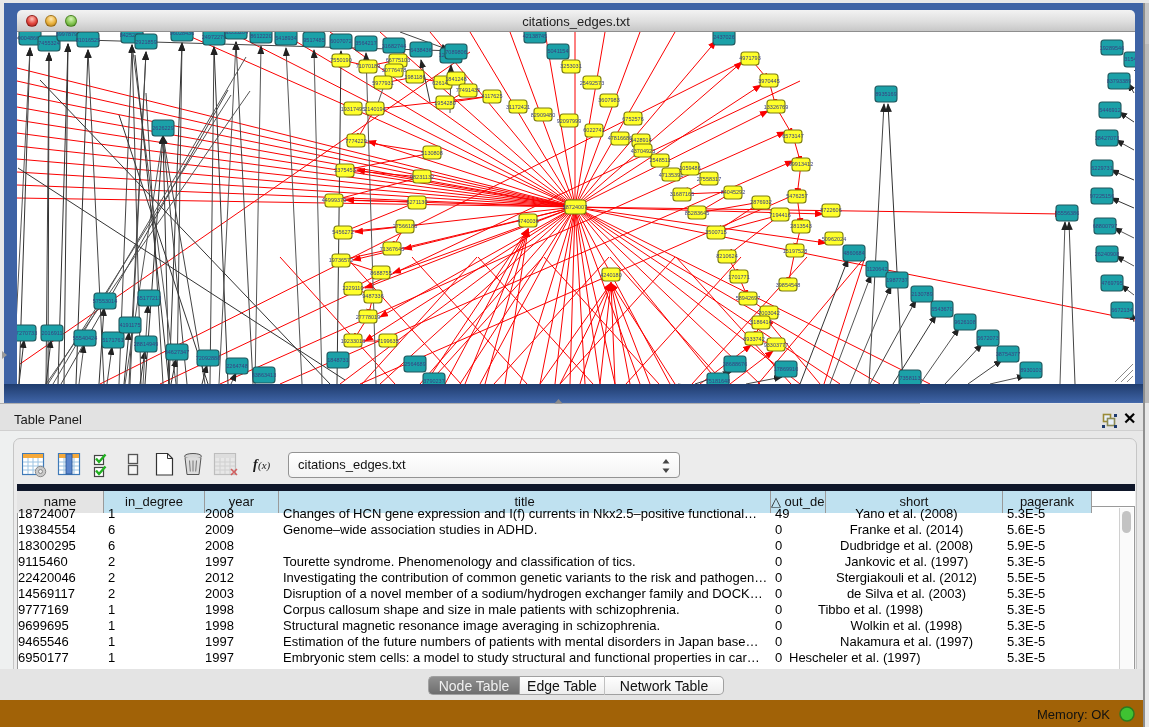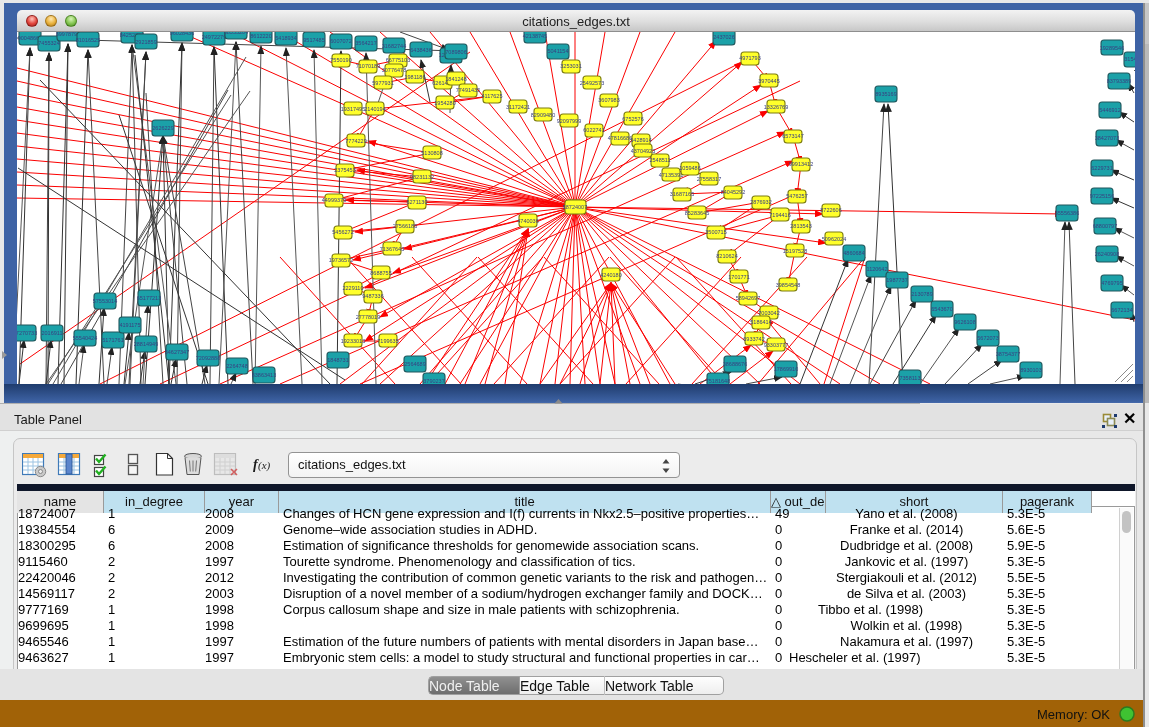--- a/index.html
+++ b/index.html
@@ -32,21 +32,21 @@
   text-align:center; font-size:13px; color:#111; line-height:22px; white-space:nowrap; overflow:hidden; }
 #tbody { position:absolute; left:0; top:0; width:0; height:0; }
 .tr span { position:absolute; font-size:13px; color:#000; white-space:nowrap; }
 .tr { position:absolute; left:0; width:1120px; height:16px; line-height:16px; }
 #tbl-bg { position:absolute; left:17px; top:80px; width:1118px; height:186px;
   background:#fff; border:1px solid #9a9a9a; }
 #scrollbar { position:absolute; left:1119px; top:104px; width:14px; height:161px;
   background:#fafafa; border-left:1px solid #d0d0d0; }
 #thumb { position:absolute; left:2px; top:3px; width:9px; height:22px; background:#c3c3c3; border-radius:5px; }
 #tabbar { position:absolute; left:0px; top:669px; width:1143px; height:31px; background:#e4e4e4; }
-.seg { position:absolute; top:7px; height:19px; font-size:14px; line-height:18px; 
+.seg { position:absolute; top:7px; height:19px; font-size:14px; line-height:18px; text-align:center;
   border-top:1px solid #a0a0a0; border-bottom:1px solid #a0a0a0; color:#111;
   background:linear-gradient(#fefefe,#eee); }
 #status { position:absolute; left:0; top:700px; width:1143px; height:27px; background:#a16207; }
 </style></head><body>
 <div id="desktop"></div>
 <div id="rightline"></div>
 <div id="rightpane"></div>
 <div style="position:absolute;left:1145px;top:44px;width:4px;height:359px;background:#b9b9b9"></div>
 <svg width="9" height="7" style="position:absolute;left:554px;top:398px;z-index:9">
     <path d="M0.5 5.5 L4.5 1 L8.5 5.5 z" fill="#8a8a8a"></path>
@@ -654,39 +654,38 @@
   </div>
   <div id="scrollbar">
       <div id="thumb"></div>
     </div>
 </div>
 <div id="tbody">
 <div class="tr" style="top:506px">
       <span style="left:18px">18724007</span>
       <span style="left:108px">1</span>
       <span style="left:205px">2008</span>
-      <span style="left:283px">Changes of HCN gene expression and I(f) currents in Nkx2.5–positive properties…</span>
+      <span style="left:283px">Changes of HCN gene expression and I(f) currents in Nkx2.5–positive functional…</span>
       <span style="left:775px">49</span>
       <span style="left:818px;width:177px;text-align:center">Yano et al. (2008)</span>
       <span style="left:1007px">5.3E-5</span>
     </div>
 <div class="tr" style="top:522px">
       <span style="left:18px">19384554</span>
       <span style="left:108px">6</span>
       <span style="left:205px">2009</span>
       <span style="left:283px">Genome–wide association studies in ADHD.</span>
       <span style="left:775px">0</span>
       <span style="left:818px;width:177px;text-align:center">Franke et al. (2014)</span>
       <span style="left:1007px">5.6E-5</span>
     </div>
 <div class="tr" style="top:538px">
       <span style="left:18px">18300295</span>
       <span style="left:108px">6</span>
       <span style="left:205px">2008</span>
-      <span style="left:283px">Estimation of significance thresholds for genomewide association scans.</span>
       <span style="left:775px">0</span>
       <span style="left:818px;width:177px;text-align:center">Dudbridge et al. (2008)</span>
       <span style="left:1007px">5.9E-5</span>
     </div>
 <div class="tr" style="top:554px">
       <span style="left:18px">9115460</span>
       <span style="left:108px">2</span>
       <span style="left:205px">1997</span>
       <span style="left:283px">Tourette syndrome. Phenomenology and classification of tics.</span>
       <span style="left:775px">0</span>
@@ -717,35 +716,36 @@
       <span style="left:205px">1998</span>
       <span style="left:283px">Corpus callosum shape and size in male patients with schizophrenia.</span>
       <span style="left:775px">0</span>
       <span style="left:818px;width:177px;text-align:left">Tibbo et al. (1998)</span>
       <span style="left:1007px">5.3E-5</span>
     </div>
 <div class="tr" style="top:618px">
       <span style="left:18px">9699695</span>
       <span style="left:108px">1</span>
       <span style="left:205px">1998</span>
+      <span style="left:283px">Structural magnetic resonance image averaging in schizophrenia.</span>
       <span style="left:775px">0</span>
       <span style="left:818px;width:177px;text-align:center">Wolkin et al. (1998)</span>
       <span style="left:1007px">5.3E-5</span>
     </div>
 <div class="tr" style="top:634px">
       <span style="left:18px">9465546</span>
       <span style="left:108px">1</span>
       <span style="left:205px">1997</span>
       <span style="left:283px">Estimation of the future numbers of patients with mental disorders in Japan base…</span>
       <span style="left:775px">0</span>
       <span style="left:818px;width:177px;text-align:center">Nakamura et al. (1997)</span>
       <span style="left:1007px">5.3E-5</span>
     </div>
 <div class="tr" style="top:650px">
-      <span style="left:18px">9463627</span>
+      <span style="left:18px">6950177</span>
       <span style="left:108px">1</span>
       <span style="left:205px">1997</span>
       <span style="left:283px">Embryonic stem cells: a model to study structural and functional properties in car…</span>
       <span style="left:775px">0</span>
       <span style="left:789px;width:177px;text-align:left">Hescheler et al. (1997)</span>
       <span style="left:1007px">5.3E-5</span>
     </div>
 </div>
 <div id="tabbar">
   <div class="seg" style="left:428px;width:91px;border-left:1px solid #a0a0a0;border-radius:5px 0 0 5px;background:linear-gradient(#909090,#6e6e6e);color:#f0f0f0">Node Table</div>

